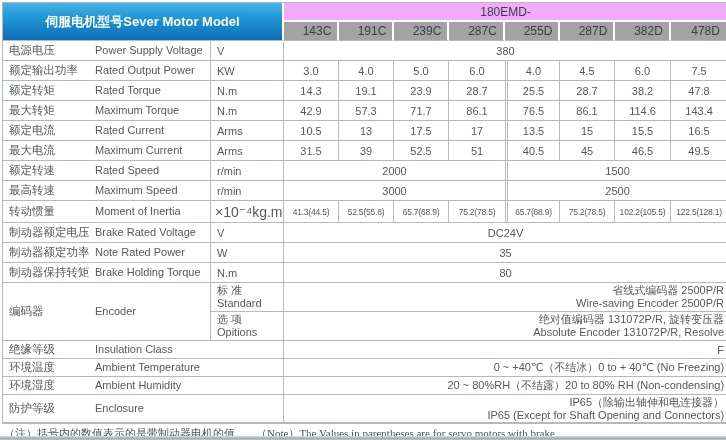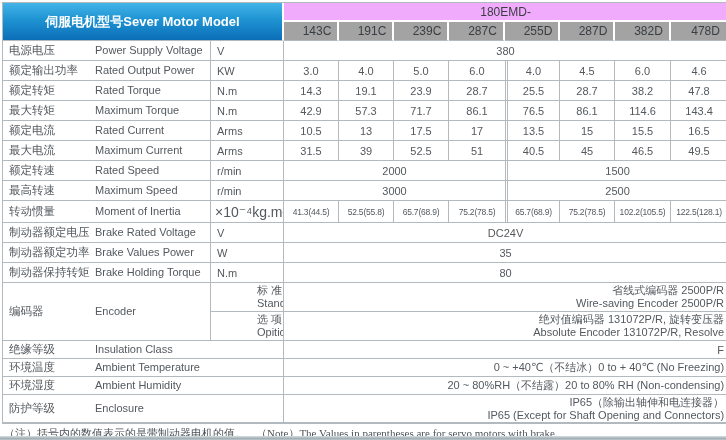--- a/index.html
+++ b/index.html
@@ -28,21 +28,21 @@
   td.lbl { text-align:left; padding-left:6px; }
   td.lbl .cn { display:inline-block; min-width:86px; font-size:11.5px; }
   td.unit { text-align:left; padding-left:6px; }
   td.val { text-align:center;margin-top:47px; }
   td.c4 { border-right:none; }
   td.dsep { border-left:3px double #b2bac0; }
   td.small { font-size:8.5px; letter-spacing:-0.2px; padding:0 1px; text-align:center; }
   td.usmall { font-size:14px; padding-left:4px; }
   td.txt { text-align:right; padding-left:6px;margin-left:37px; }
   td.two div { line-height:13px; }
-  td.sub div { line-height:13px;margin-left:40px; }
+  td.sub div { line-height:13px; }
 
   .note { width:722px; height:14px; font-size:11px; color:#4c5156; padding:2px 2px 0 2px;
     box-sizing:border-box; white-space:nowrap;font-family:Liberation Serif, serif; }
   .note .en { margin-left:10px; }
   .edge { position:absolute; left:0; right:0; bottom:0; height:4px;
     background:linear-gradient(180deg,#d6dde0 0%,#9cabb2 70%,#c3ced2 100%); }
 </style>
 </head>
 <body>
 
@@ -87,21 +87,21 @@
 <tr class="h20">
   <td class="lbl"><span class="cn">额定输出功率</span><span class="en">Rated Output Power</span></td>
   <td class="unit">KW</td>
   <td class="val">3.0</td>
   <td class="val">4.0</td>
   <td class="val">5.0</td>
   <td class="val c4">6.0</td>
   <td class="val dsep">4.0</td>
   <td class="val">4.5</td>
   <td class="val">6.0</td>
-  <td class="val">4.6</td>
+  <td class="val">7.5</td>
 </tr>
 
 <tr class="h20">
   <td class="lbl"><span class="cn">额定转矩</span><span class="en">Rated Torque</span></td>
   <td class="unit">N.m</td>
   <td class="val">14.3</td>
   <td class="val">19.1</td>
   <td class="val">23.9</td>
   <td class="val c4">28.7</td>
   <td class="val dsep">25.5</td>
@@ -176,21 +176,21 @@
   <td class="small">122.5(128.1)</td>
 </tr>
 
 <tr class="h20">
   <td class="lbl"><span class="cn">制动器额定电压</span><span class="en">Brake Rated Voltage</span></td>
   <td class="unit">V</td>
   <td class="val" colspan="8">DC24V</td>
 </tr>
 
 <tr class="h20">
-  <td class="lbl"><span class="cn">制动器额定功率</span><span class="en">Brake Values Power</span></td>
+  <td class="lbl"><span class="cn">制动器额定功率</span><span class="en">Note Rated Power</span></td>
   <td class="unit">W</td>
   <td class="val" colspan="8">35</td>
 </tr>
 
 <tr class="h20">
   <td class="lbl"><span class="cn">制动器保持转矩</span><span class="en">Brake Holding Torque</span></td>
   <td class="unit">N.m</td>
   <td class="val" colspan="8">80</td>
 </tr>
 

